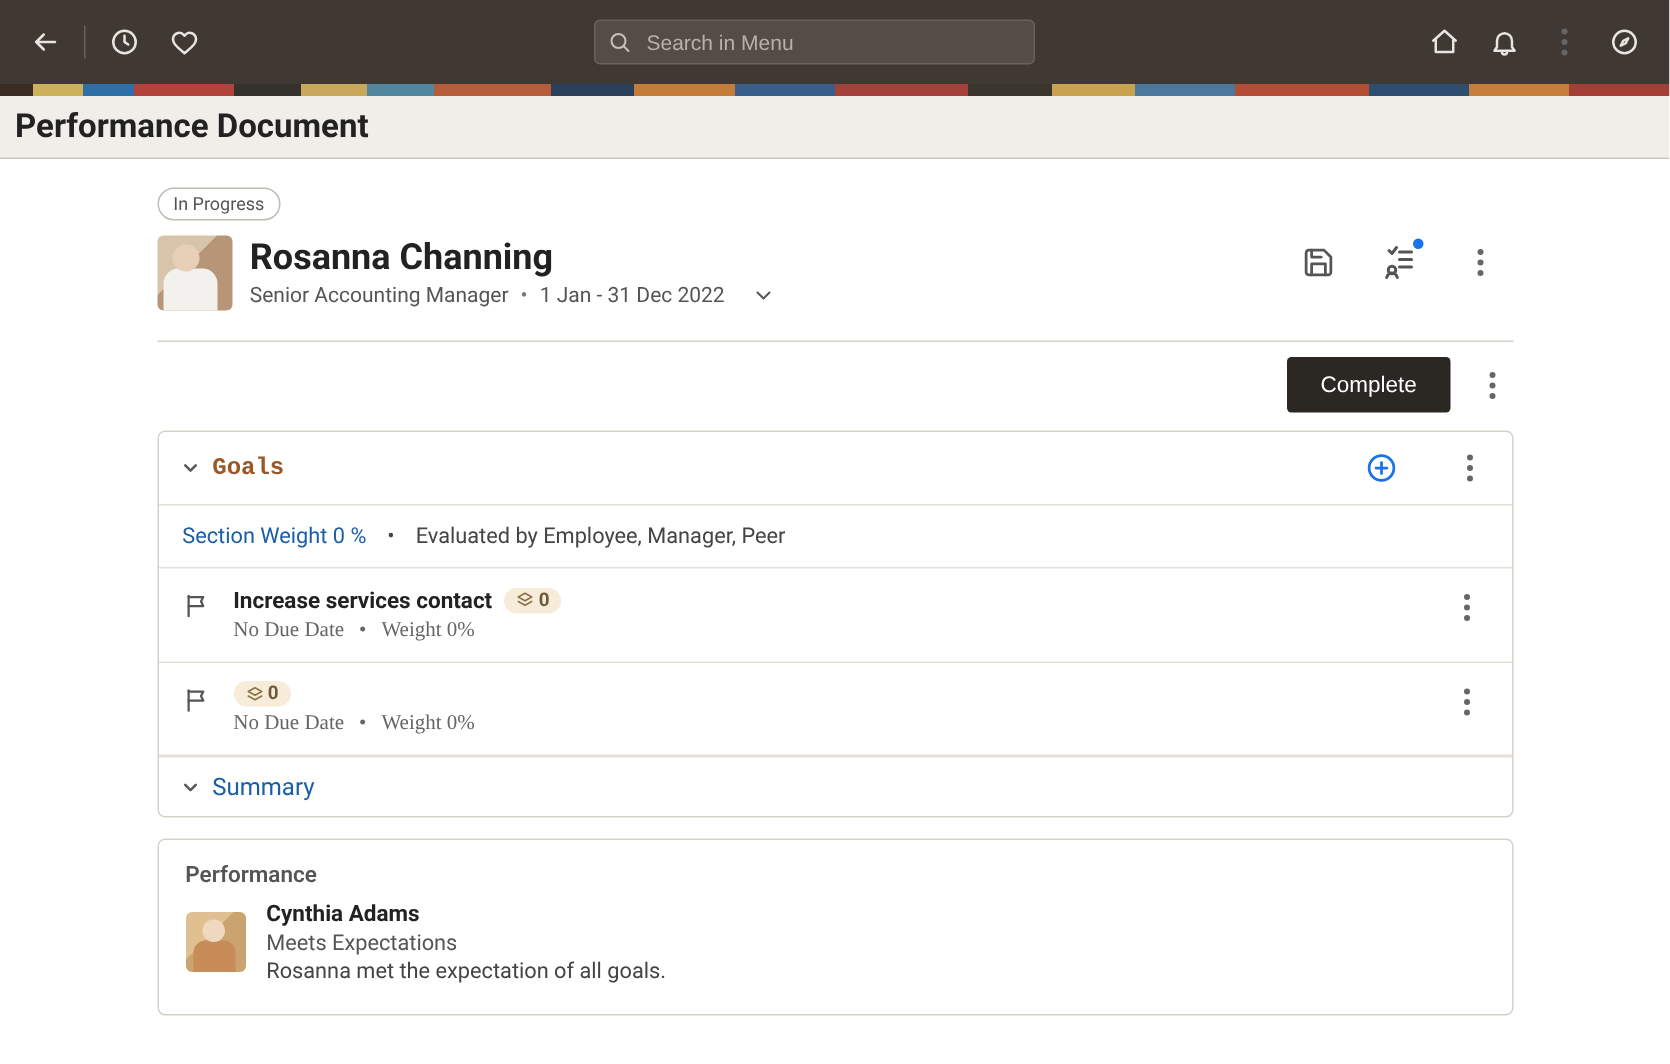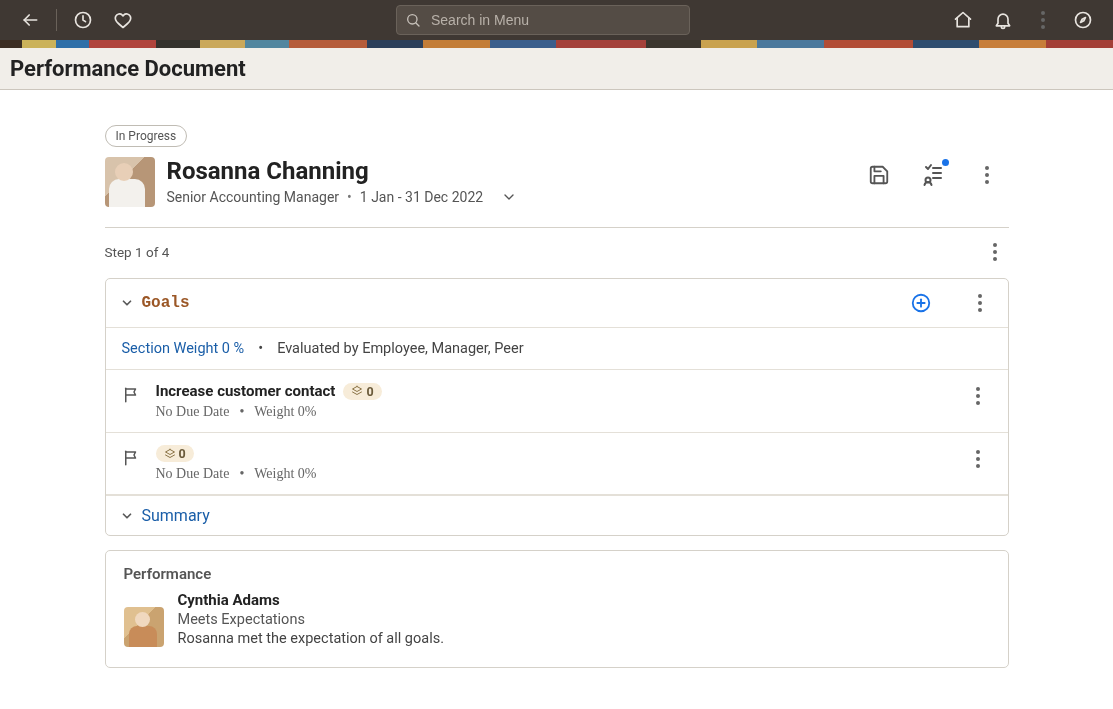--- a/index.html
+++ b/index.html
@@ -1,21 +1,21 @@
 <!DOCTYPE html>
 <html><head>
 <meta charset="utf-8">
 <style>
   * { box-sizing: border-box; }
   html, body { margin: 0; padding: 0; font-family: -apple-system, BlinkMacSystemFont, "Segoe UI", Roboto, Arial, sans-serif; color: #333; background: #fff; }
   body { width: 1113px; height: 709px; overflow: hidden; position: relative; }
 
   
   .topbar {
-    height: 40px;
+    height: 56px;
     background: #3f3833;
     display: flex;
     align-items: center;
     padding: 0 12px;
     gap: 4px;
     color: #e8e4df;
   }
   .topbar .left, .topbar .right { display: flex; align-items: center; gap: 4px; }
   .topbar .spacer { flex: 1; }
   .tb-btn {
@@ -181,21 +181,21 @@
     display:flex; align-items:center; gap:8px;
     padding:10px 14px;
   }
 
   
   .participant-card {
     border:1px solid #d5d1c9; border-radius:5px; margin-top:14px;
     padding:14px 18px 20px 18px;
   }
   .participant-card .pc-title { font-size:15px; font-weight:600; color:#555; margin-bottom:8px;}
-  .pc-row { display:flex; gap:14px; align-items:flex-end;}
+  .pc-row { display:flex; gap:14px; align-items:center;}
   .avatar2 {
     width:40px; height:40px; border-radius:4px;
     background: linear-gradient(135deg,#e0c090 0 40%,#caa370 40% 100%);
     position:relative; overflow:hidden;
   }
   .avatar2::after{
     content:""; position:absolute; left:11px; top:5px; width:15px; height:15px;
     background:#f0d8bf; border-radius:50%;
   }
   .avatar2::before{
@@ -329,22 +329,22 @@
               <span></span>
               <span></span>
               <span></span>
             </div>
         </div>
       </div>
     </div>
 
     <div class="step-row">
       <div class="step-left">
-        <div class="step-of">Step 1 of 4</div>
-      </div>
+      </div>
+      <button class="complete-btn">Complete</button>
       <div class="icon-btn">
         <div class="kebab">
             <span></span>
             <span></span>
             <span></span>
           </div>
       </div>
     </div>
 
     
@@ -382,21 +382,21 @@
 
       <div class="goal-row">
         <span class="flag-icon">
           <svg width="18" height="18" viewBox="0 0 24 24" fill="none" stroke="#555" stroke-width="2" stroke-linecap="round" stroke-linejoin="round">
               <line x1="5" y1="3" x2="5" y2="21"></line>
               <path d="M5 4h13l-2 4 2 4H5"></path>
             </svg>
         </span>
         <div class="goal-main">
           <div class="goal-title">
-            <span>Increase customer contact</span>
+            <span>Increase services contact</span>
             <span class="layer-chip">
               <svg width="12" height="12" viewBox="0 0 24 24" fill="none" stroke="#8a7346" stroke-width="2" stroke-linecap="round" stroke-linejoin="round">
                   <polygon points="12 3 21 8 12 13 3 8 12 3"></polygon>
                   <polyline points="3 14 12 19 21 14"></polyline>
                 </svg>
               <span>0</span>
             </span>
           </div>
           <div class="goal-sub">
             <span>No Due Date</span>

